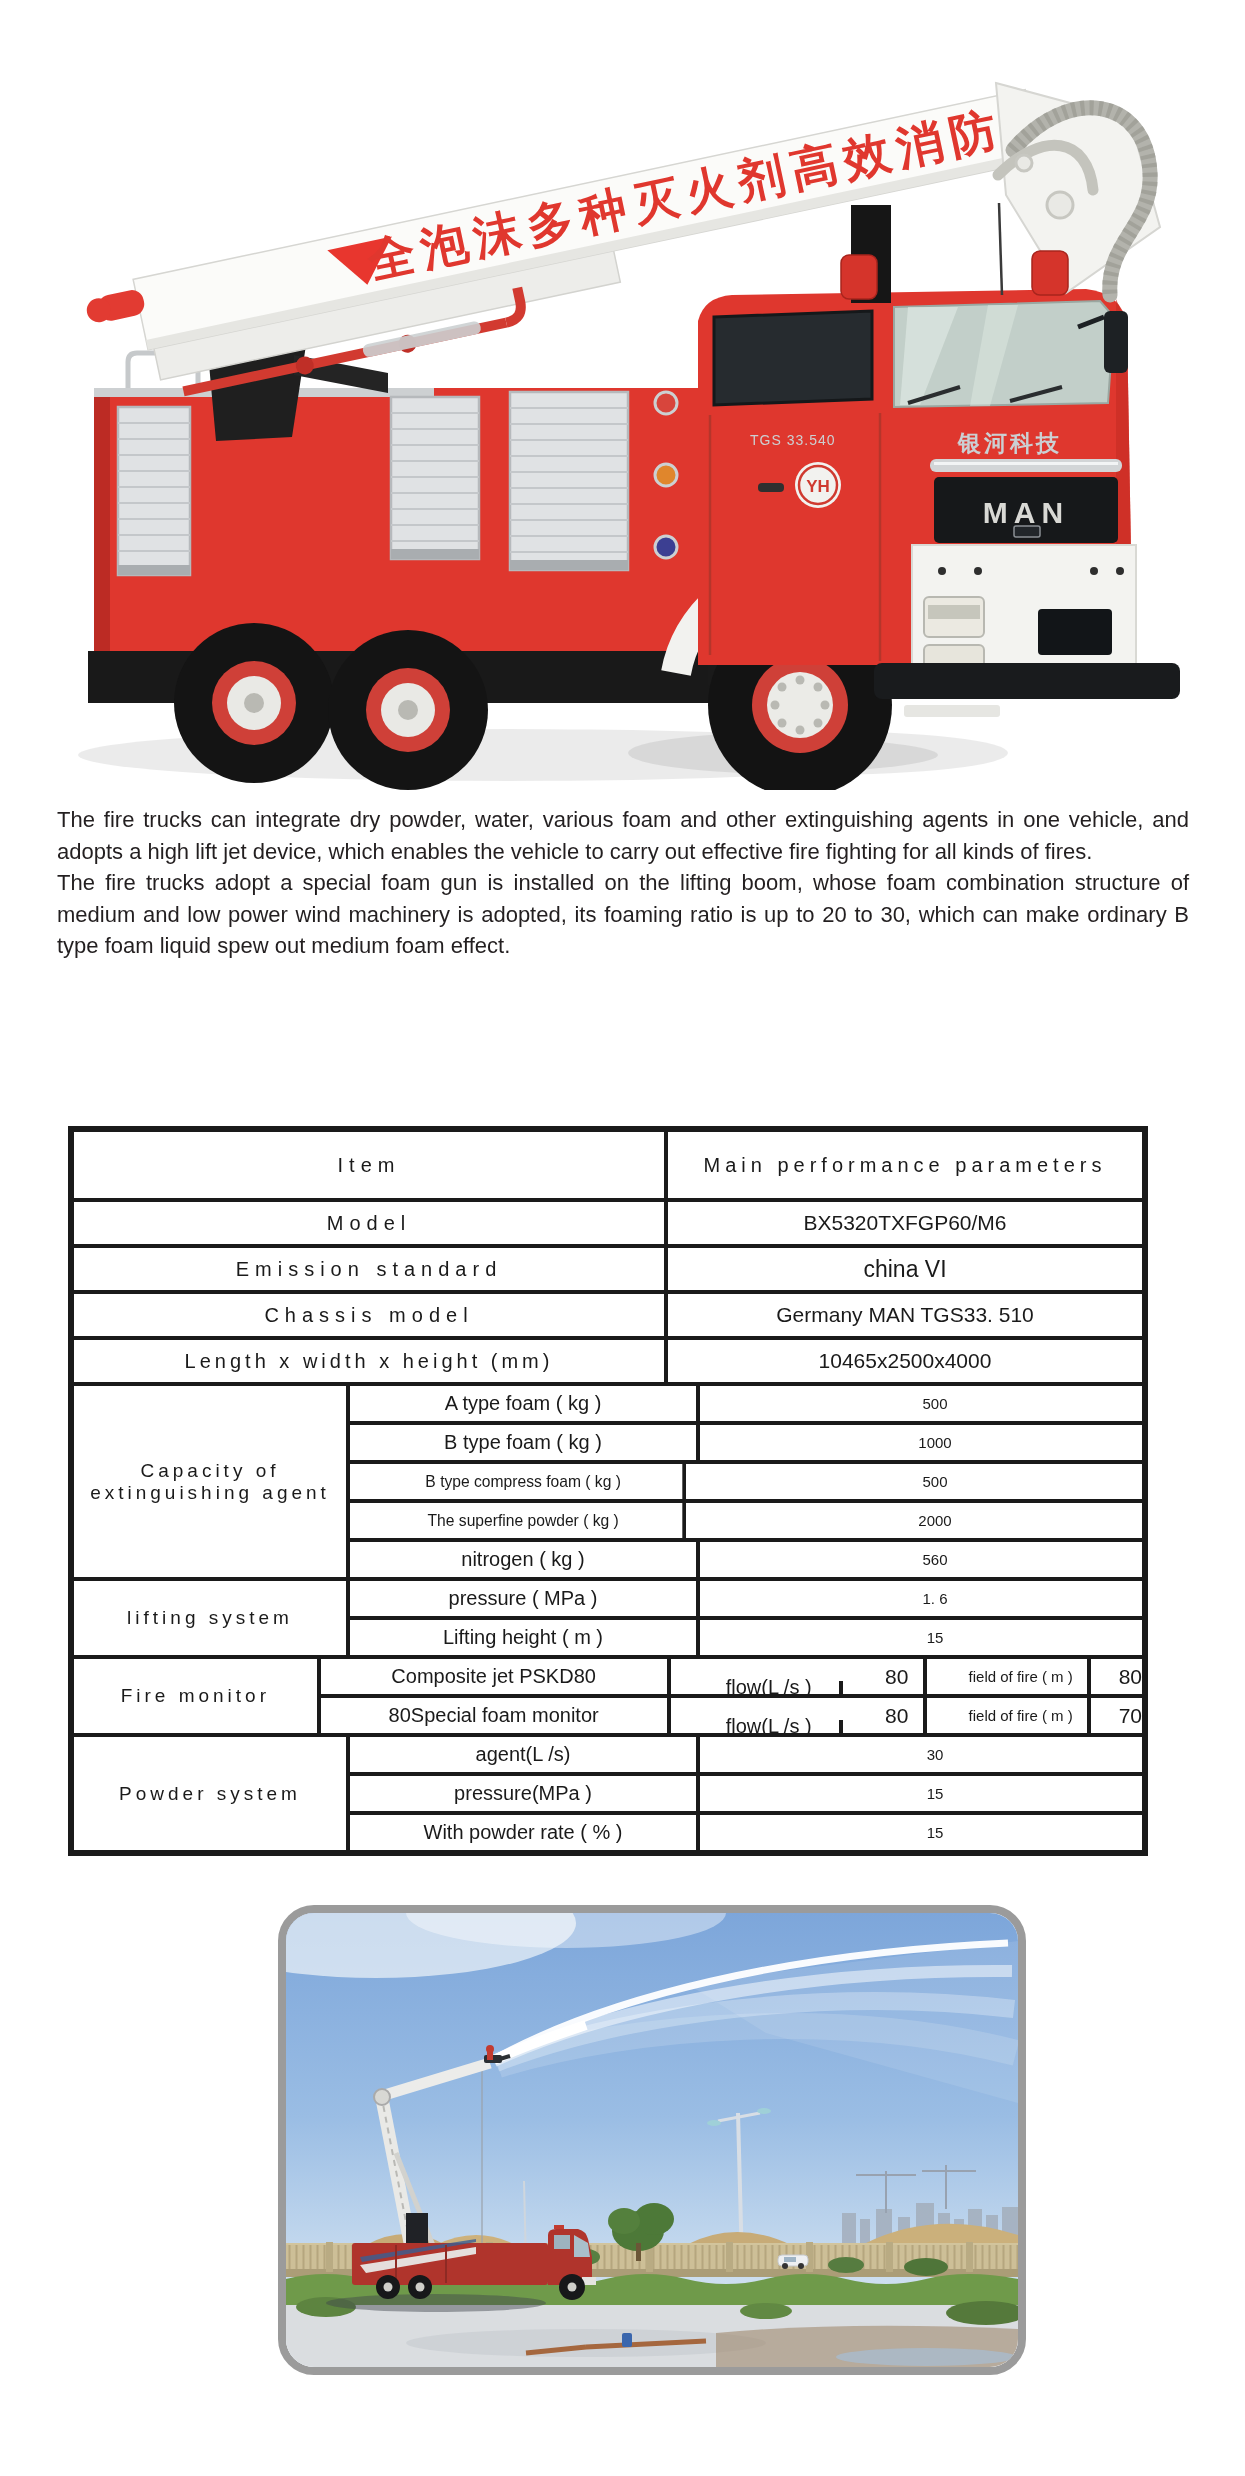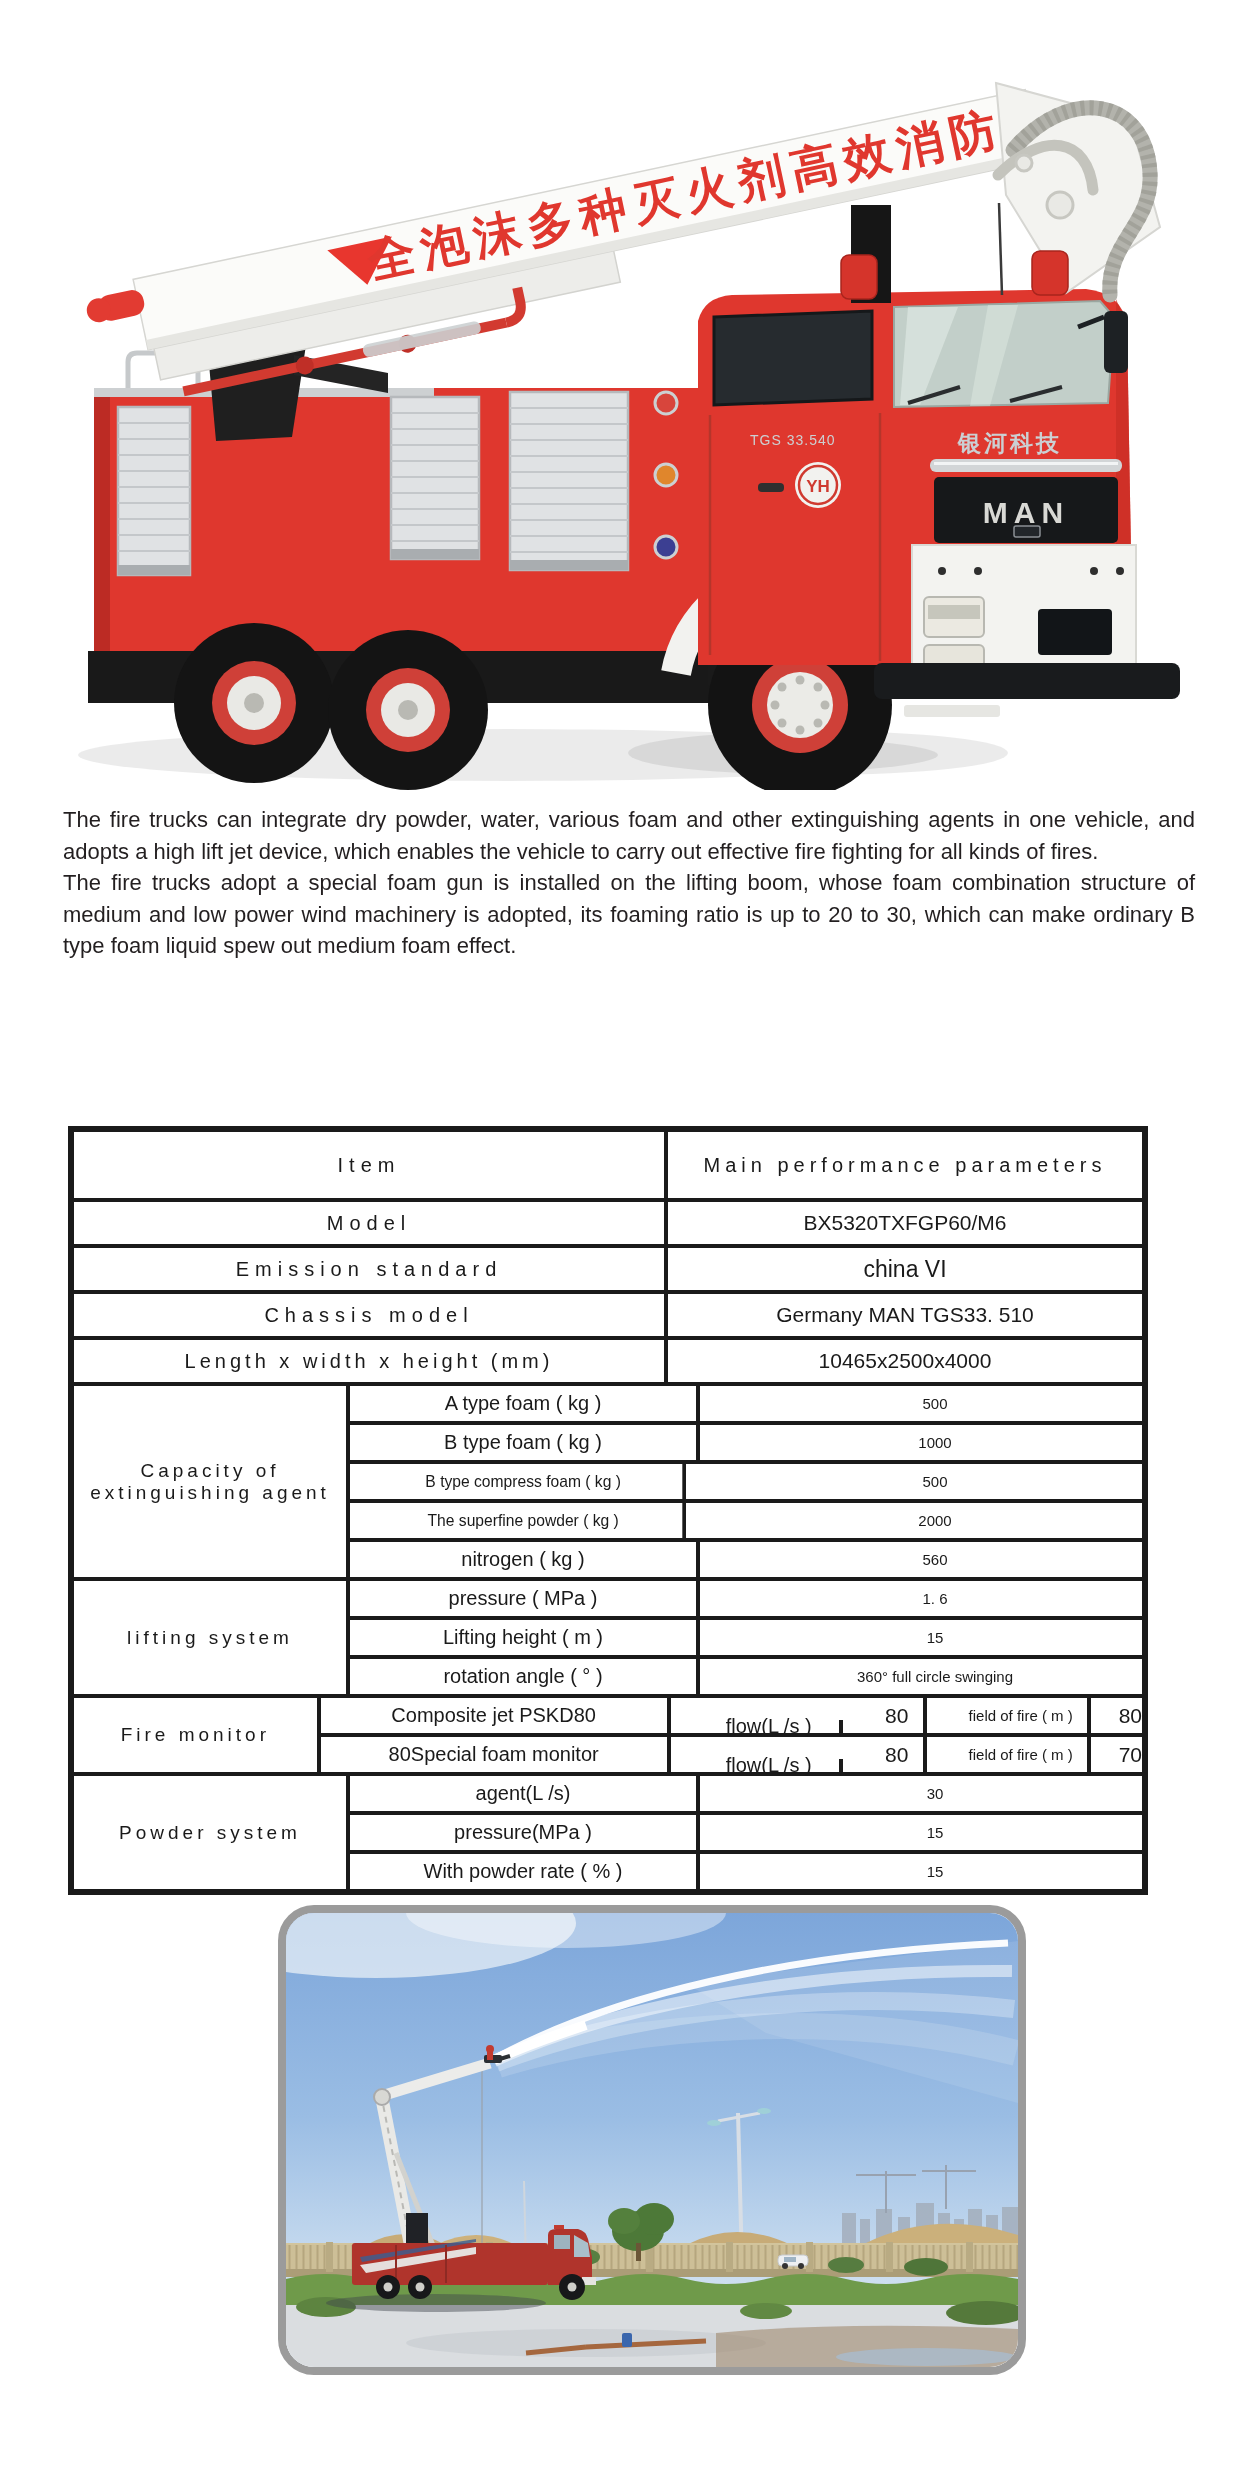--- a/index.html
+++ b/index.html
@@ -2,21 +2,21 @@
 <html><head>
 <meta charset="utf-8">
 <style>
   html,body{margin:0;padding:0;background:#ffffff;}
   .page{position:relative;width:1245px;height:2476px;background:#ffffff;overflow:hidden;
         font-family:"Liberation Sans",sans-serif;color:#231f20;}
   
   .hero{position:absolute;left:58px;top:55px;width:1132px;height:735px;}
   
   .desc{position:absolute;left:57px;top:804px;width:1132px;font-size:22px;line-height:31.5px;
-        text-align:justify;color:#231f20;margin-left:6px;}
+        text-align:justify;color:#231f20;}
   .desc p{margin:0;}
   
   .spec-table{position:absolute;left:68px;top:1126px;width:1080px;border:6px solid #1a1a1a;
               background:#fff;box-sizing:border-box;font-size:20px;color:#1a1a1a;}
   .t-row{display:flex;border-bottom:4px solid #1a1a1a;align-items:stretch;}
   .t-row.header{height:66px;}
   .t-row.simple{height:42px;}
   .cell{display:flex;align-items:center;justify-content:center;box-sizing:border-box;
         border-right:4px solid #1a1a1a;text-align:right;}
   .cell:last-child{border-right:none;}
@@ -243,24 +243,20 @@
       <div class="g-label">lifting system</div>
       <div class="g-rows">
         <div class="g-row">
           <div class="g-sub">pressure ( MPa )</div>
           <div class="g-val">1. 6</div>
         </div>
         <div class="g-row">
           <div class="g-sub">Lifting height ( m )</div>
           <div class="g-val">15</div>
         </div>
-        <div class="g-row">
-          <div class="g-sub">rotation angle ( ° )</div>
-          <div class="g-val">360°  full circle swinging</div>
-        </div>
       </div>
     </div>
 
     <div class="t-group">
       <div class="g-label">Fire monitor</div>
       <div class="g-rows">
         <div class="g-row">
           <div class="g-sub">Composite jet PSKD80</div>
           <div class="fm-a">flow(L /s )</div>
           <div class="fm-b">80</div>

